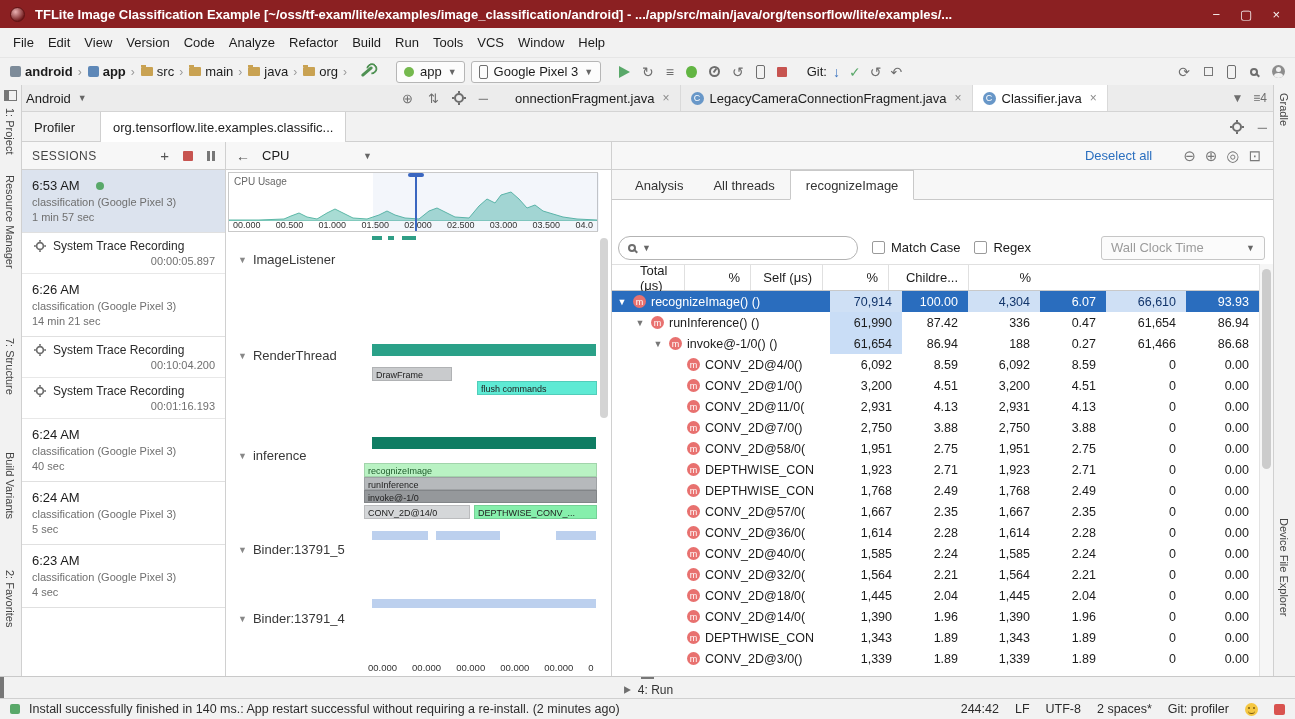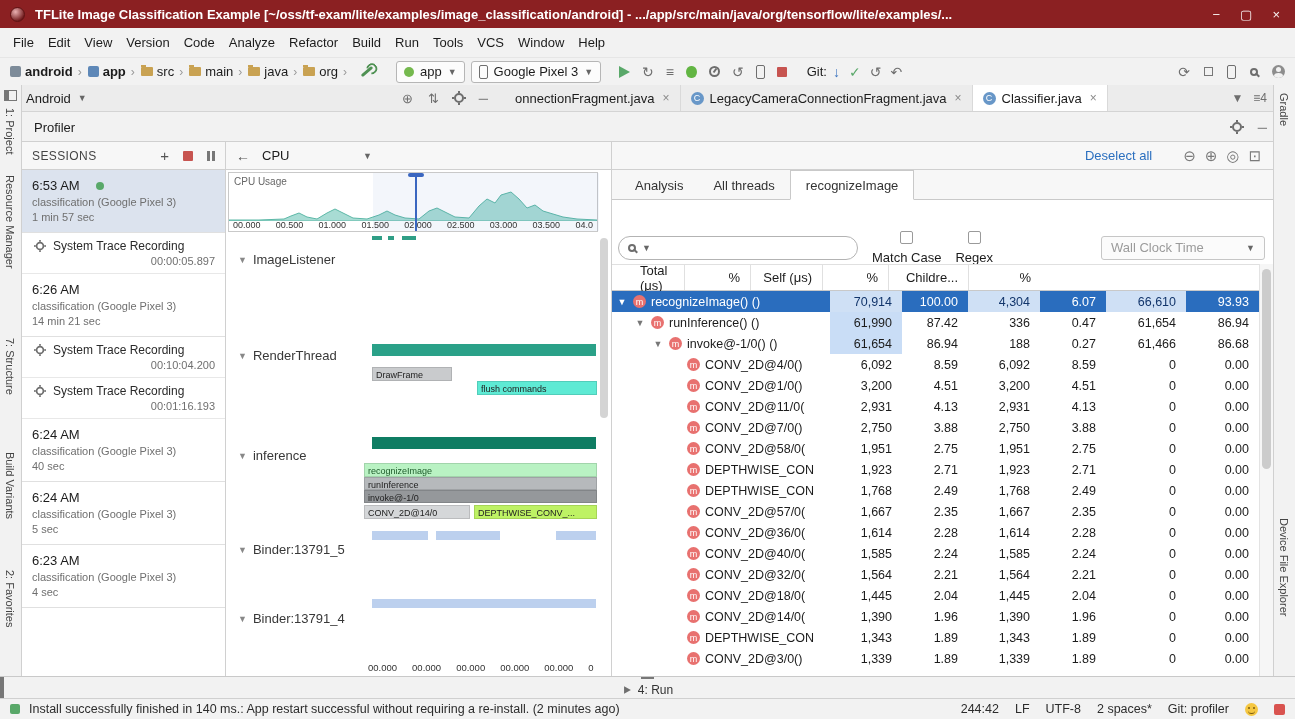--- a/index.html
+++ b/index.html
@@ -137,21 +137,21 @@
   .subtabs { position:absolute; left:0; top:30px; width:100%; height:31px; background:#fff; display:flex;
              gap:28px; padding-left:16px; border-bottom:1px solid #e6e6e6; }
   .stab { height:31px; display:flex; align-items:center; color:#444; border-bottom:3px solid transparent; padding-top:2px; }
   .stab.active { border-bottom-color:#3b76c0; color:#1c1c1c; }
   .filterrow { position:absolute; left:0; top:61px; width:100%; height:33px; display:flex; align-items:center;
                padding:0 8px 0 6px; gap:14px; }
   .searchbox { width:240px; height:24px; border:1px solid #b3b3b3; border-radius:12px; display:flex;
                align-items:center; padding:0 9px; gap:6px; background:#fff; }
   .searchbox input { border:none; outline:none; flex:1; font-family:inherit; font-size:13px; background:transparent; }
   .cb { width:13px; height:13px; border:1px solid #9a9a9a; border-radius:2px; background:#fff; flex:0 0 auto; }
-  .cbwrap { display:flex; align-items:center; gap:6px;flex-direction:column; }
+  .cbwrap { display:flex; align-items:center; gap:6px; }
   .wct { margin-left:auto; width:164px; height:24px; border:1px solid #c6c6c6; border-radius:3px; display:flex;
          align-items:center; justify-content:space-between; padding:0 9px; color:#9b9b9b; background:#fbfbfb; }
   .thead { position:absolute; left:0; top:94px; width:647px; height:27px; border-top:1px solid #e0e0e0;
            border-bottom:1px solid #c9c9c9; display:flex; background:#fff; }
   .th { display:flex; align-items:center; border-left:1px solid #e0e0e0; padding:0 10px; }
   .th:first-child { border-left:none; padding-left:28px; }
   .th.num { justify-content:flex-end; }
   .w-name{width:218px;} .w-c0{width:72px;} .w-c1{width:66px;} .w-c2{width:72px;} .w-c3{width:66px;} .w-c4{width:80px;} .w-c5{width:73px;}
   .tbody { position:absolute; left:0; top:121px; width:647px; height:385px; overflow:hidden; }
   .trow { display:flex; height:21px; align-items:center; font-size:12.5px; }
@@ -335,20 +335,21 @@
       </span>
     </span>
     <span class="tab-right">
       <span>▼</span>
       <span>≡<span>4</span></span>
     </span>
   </div>
 
   <div class="profrow">
     <span class="ptab plain">Profiler</span>
+    <span class="ptab active">org.tensorflow.lite.examples.classific...</span>
     <span class="prof-right">
       <span class="gear-icon"></span>
       <span>─</span>
     </span>
   </div>
 
   <div class="hdrrow">
     <div class="hdr-sessions">
       <span class="hdr-sess-title">SESSIONS</span>
       <span class="plus">+</span>
@@ -477,21 +478,21 @@
 
     <span class="tlabel" style="left:12px;top:278px">
       <span class="tchev">▼</span>
       <span>inference</span>
     </span>
     <div class="bar notext" style="left:146px;top:267px;width:224px;height:12px;background:#0f7d63"></div>
     <div class="bar" style="left:138px;top:293px;width:233px;height:14px;background:#b9f2c3;color:#1d5b2a">recognizeImage</div>
     <div class="bar" style="left:138px;top:307px;width:233px;height:13px;background:#b6b9bc">runInference</div>
     <div class="bar" style="left:138px;top:320px;width:233px;height:13px;background:#95989b">invoke@-1/0</div>
     <div class="bar" style="left:138px;top:335px;width:106px;height:14px;background:#d5d7d9">CONV_2D@14/0</div>
-    <div class="bar" style="left:248px;top:335px;width:123px;height:14px;background:#bef264">DEPTHWISE_CONV_...</div>
+    <div class="bar" style="left:248px;top:335px;width:123px;height:14px;background:#86efac">DEPTHWISE_CONV_...</div>
 
     <span class="tlabel" style="left:12px;top:372px">
       <span class="tchev">▼</span>
       <span>Binder:13791_5</span>
     </span>
     <div class="bar notext" style="left:146px;top:361px;width:56px;height:9px;background:#bcd0ee"></div>
     <div class="bar notext" style="left:210px;top:361px;width:64px;height:9px;background:#bcd0ee"></div>
     <div class="bar notext" style="left:330px;top:361px;width:40px;height:9px;background:#bcd0ee"></div>
 
     <span class="tlabel" style="left:12px;top:441px">

